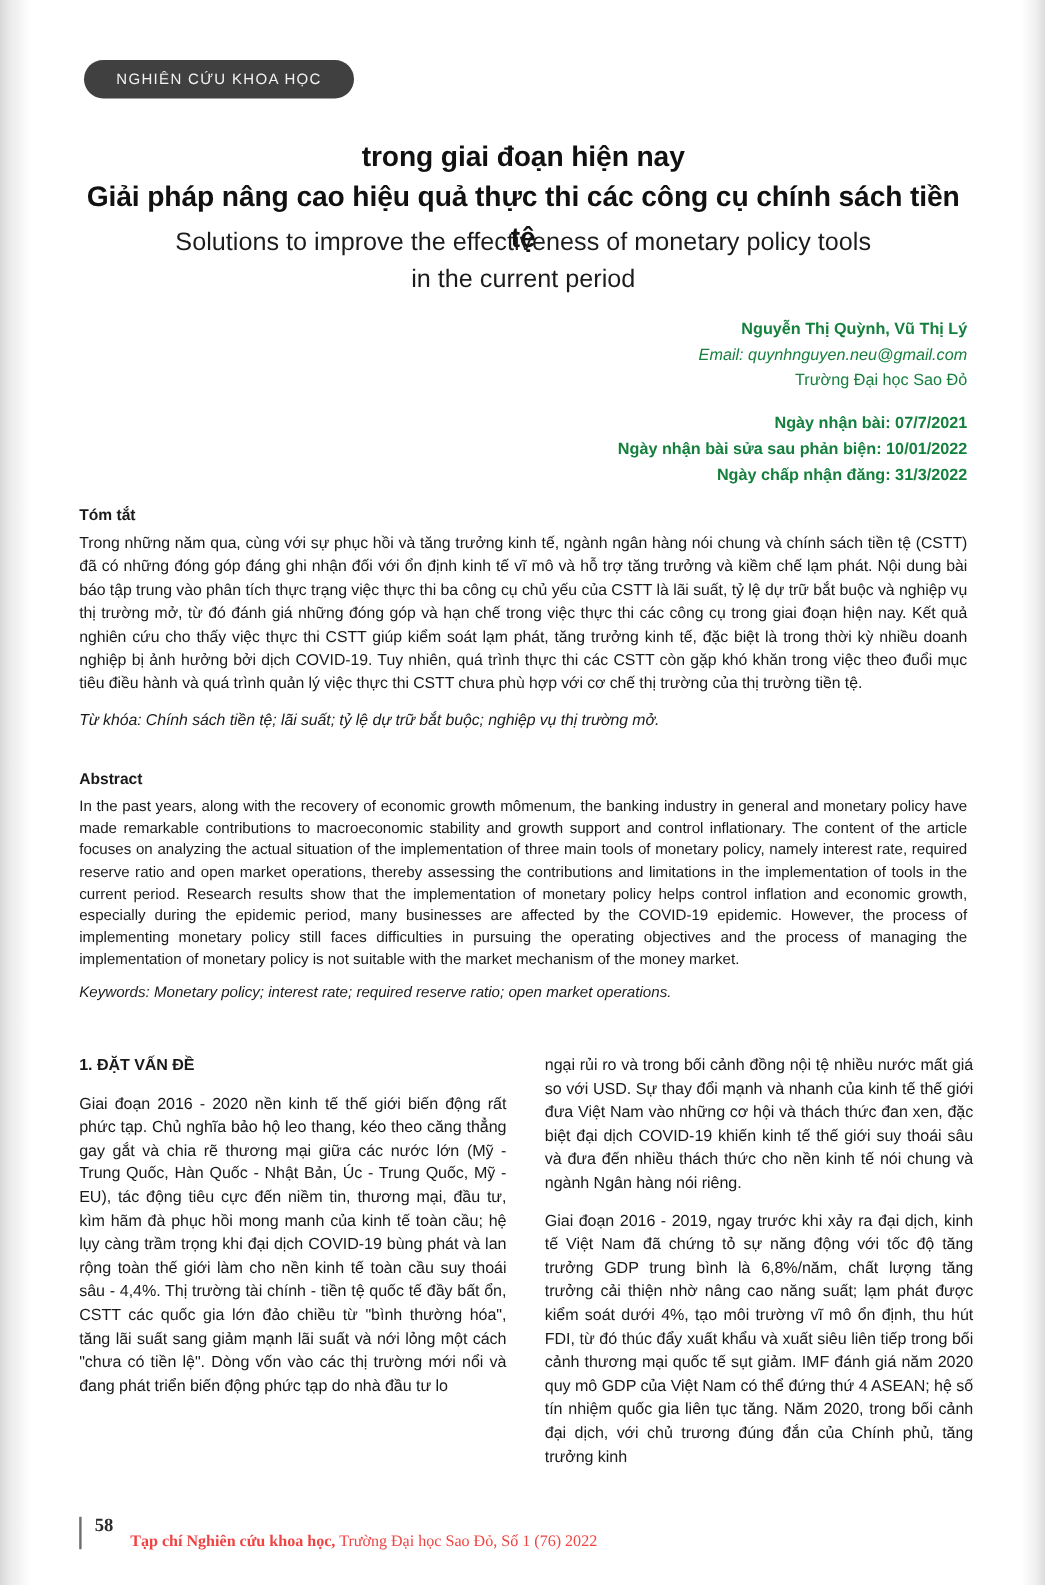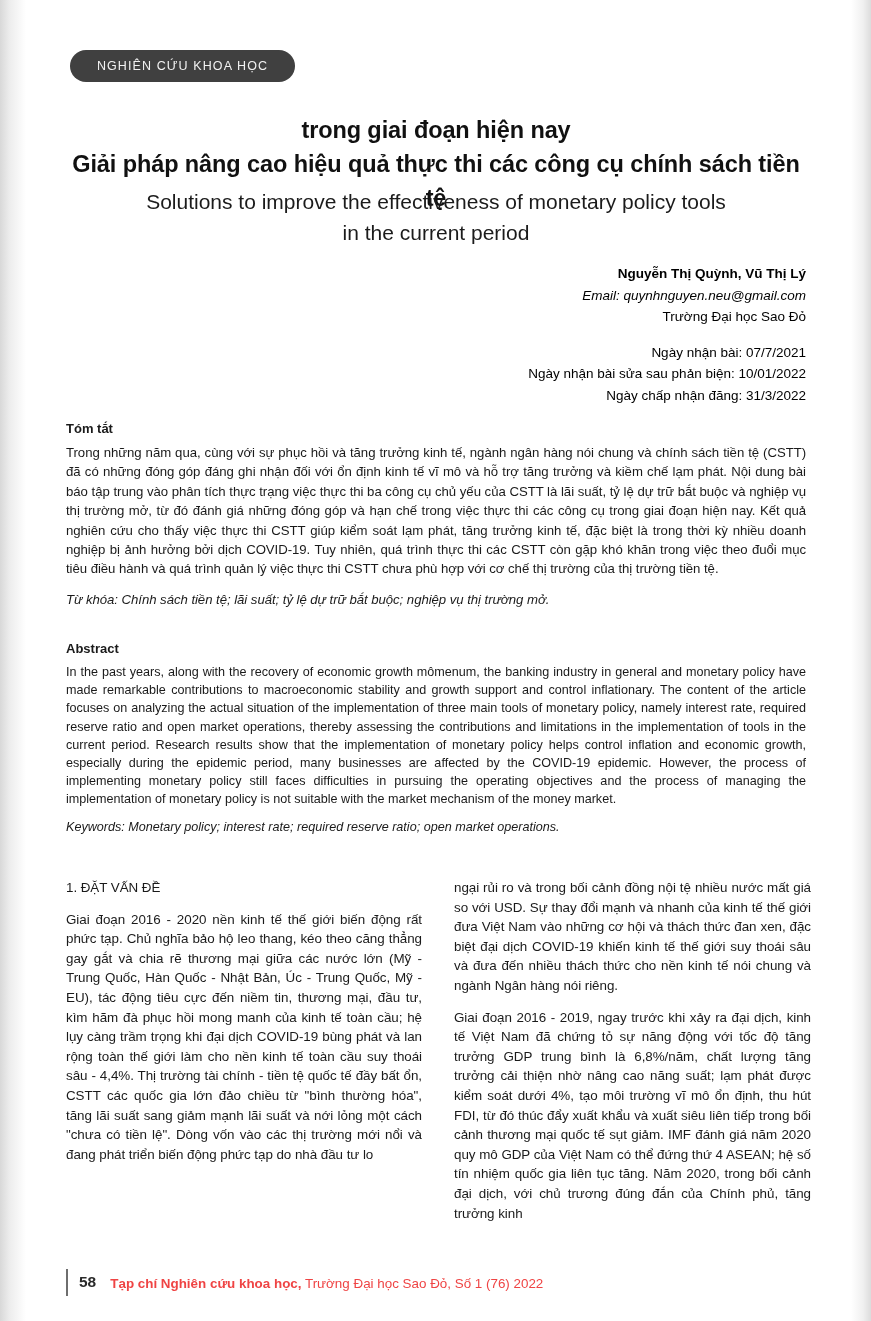--- a/index.html
+++ b/index.html
@@ -87,31 +87,32 @@
 
   
   .authors-block {
     position: absolute;
     left: 360px;
     top: 263px;
     width: 446px;
     text-align: right;
     font-size: 13.5px;
     line-height: 21.5px;
-    color: #000000;
+    color: #15803d;
   }
   .authors-block .authors-name {
     font-weight: bold;
     font-size: 13.5px;
   }
   .authors-block .email {
     font-style: italic;
   }
   .authors-block .dates {
     margin-top: 14px;
+    font-weight: bold;
   }
   .authors-block .dates div { line-height: 21.5px; }
 
   
   .sec-head {
     font-weight: bold;
     font-size: 13px;
     margin-bottom: 7px;
   }
   .vi-abstract {
@@ -158,21 +159,21 @@
     top: 878px;
     width: 745px;
     display: flex;
     gap: 32px;
   }
   .col {
     width: 356px;
   }
   .col.right { width: 357px; }
   .section-number {
-    font-weight: normal;
+    font-weight: bold;
     font-size: 13.3px;
     margin: 0 0 12px 0;
   }
   .col p {
     margin: 0 0 12px 0;
     font-size: 13.4px;
     line-height: 19.6px;
     text-align: justify;
     letter-spacing: -0.05px;
   }
@@ -197,21 +198,22 @@
     padding-left: 126px;
   }
 
   
   .footer {
     position: absolute;
     left: 66px;
     top: 1252px;
     width: 740px;
     display: flex;
-    align-items: flex-end;
+    align-items: center;
+    font-family: Liberation Serif, serif;
   }
   .footer .bar {
     width: 2px;
     height: 27px;
     background: #6e6e6e;
     margin-right: 11px;
     position: relative;
     top: 5px;
   }
   .footer .pagenum {

